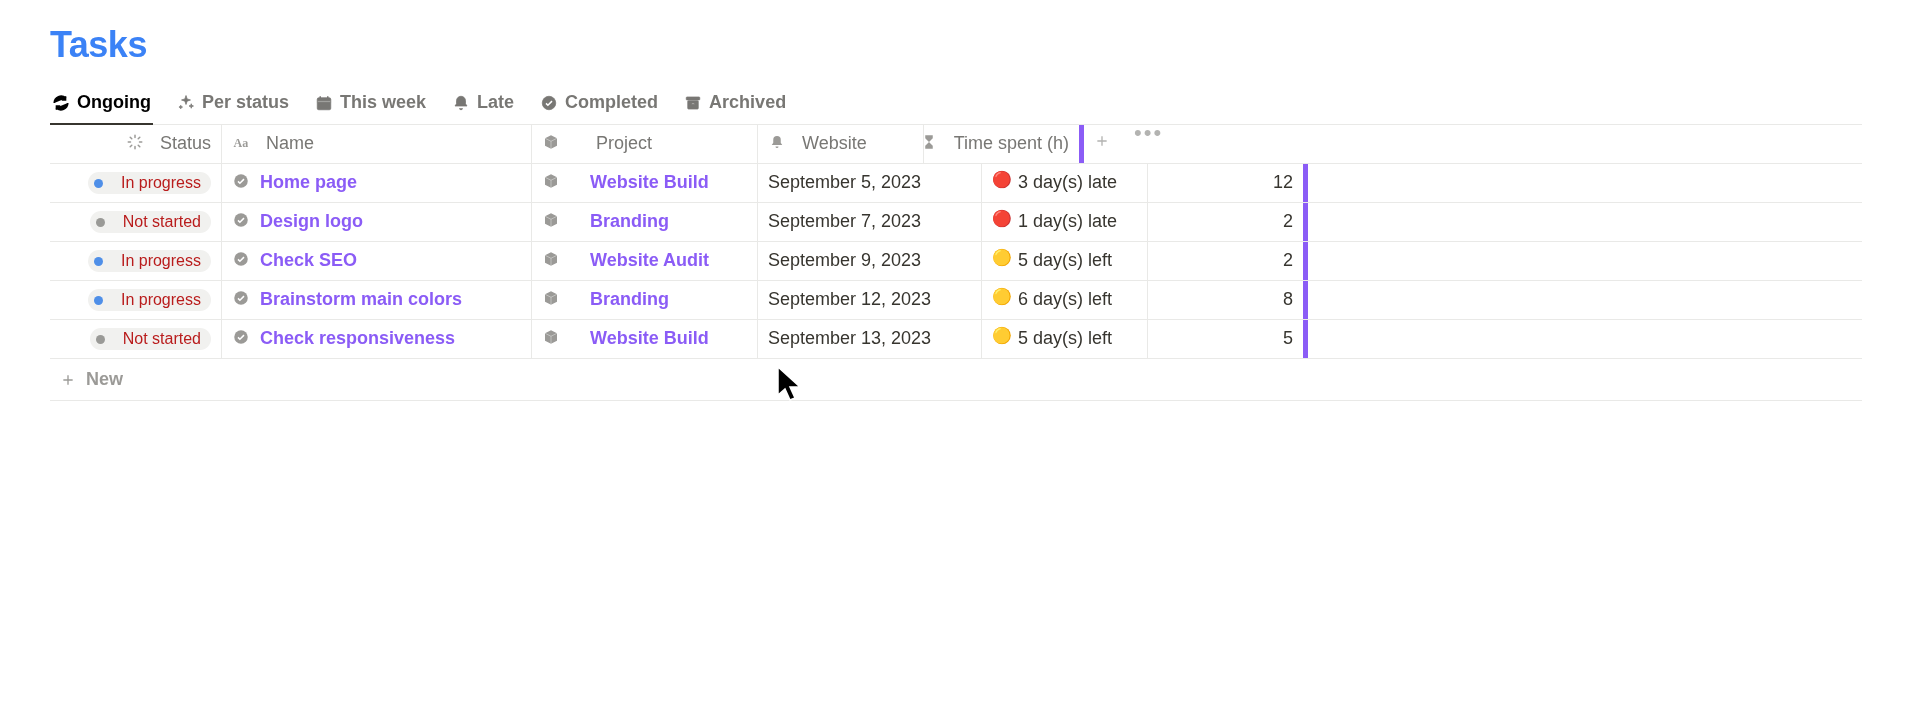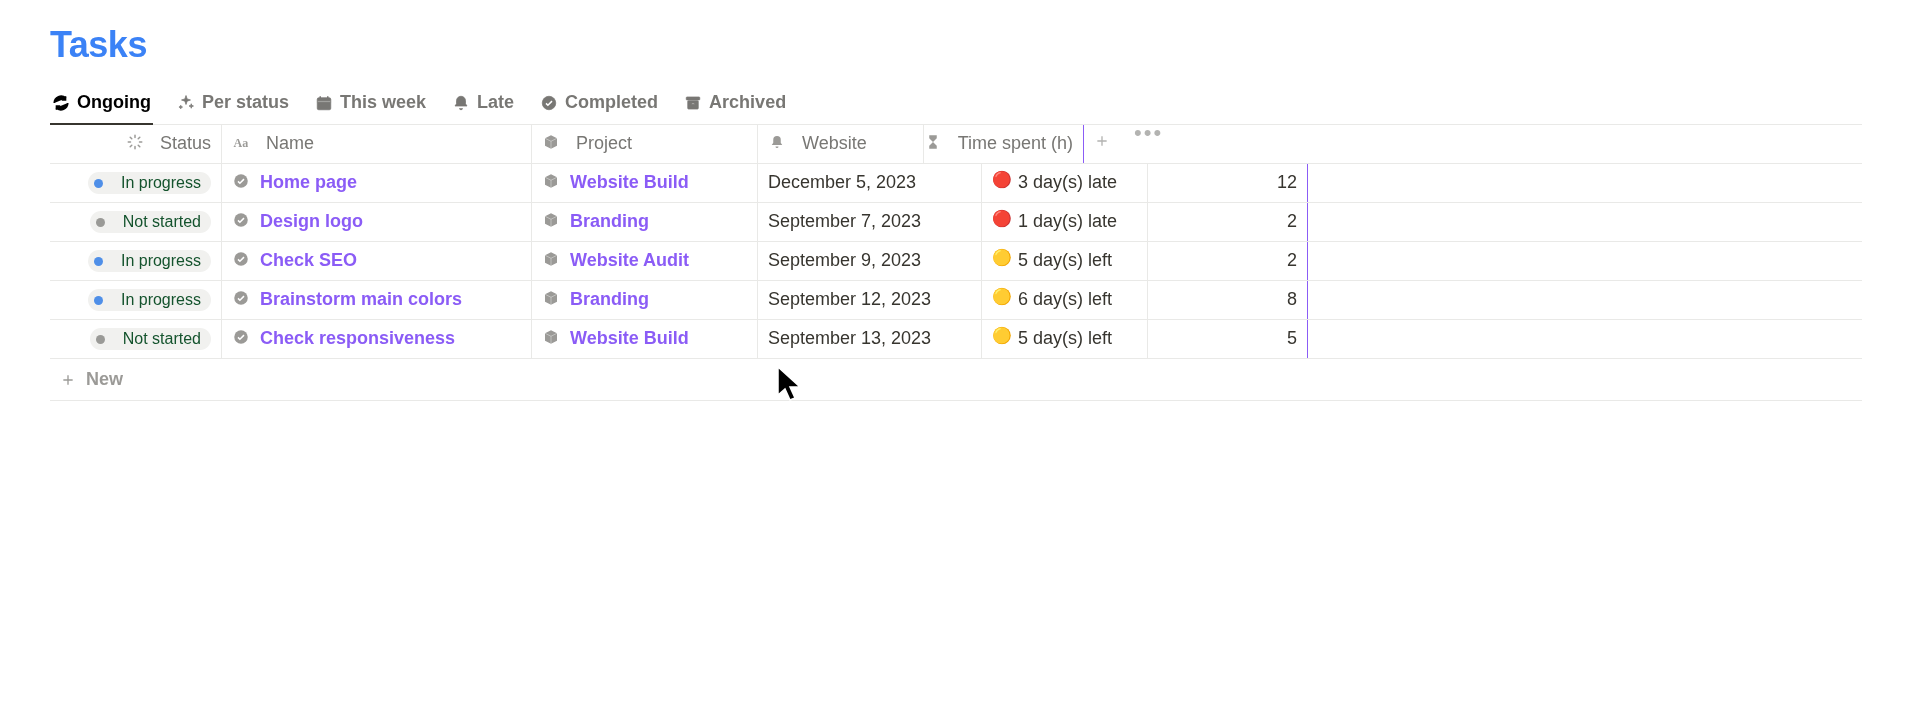--- a/index.html
+++ b/index.html
@@ -58,38 +58,38 @@
   .hrow { color: #787774; font-weight: 400; }
   .cell {
     padding: 8px 10px;
     display: flex;
     align-items: flex-start;
     font-size: 18px;
     min-height: 38px;
   }
   .c-status  { width: 172px; border-right: 1px solid #e9e9e7; justify-content:flex-end; padding-right:10px; }
   .c-name    { width: 310px; border-right: 1px solid #e9e9e7; }
-  .c-project { width: 226px; border-right: 1px solid #e9e9e7; }
+  .c-project { width: 226px; border-right: 1px solid #e9e9e7; gap: 20px; }
   .c-deadline{ width: 224px; border-right: 1px solid #e9e9e7; }
   .c-late    { width: 166px; border-right: 1px solid #e9e9e7; }
-  .c-time    { width: 160px; border-right: 1px solid #8b5cf6; justify-content:flex-end; }
+  .c-time    { width: 160px; border-right: 5px solid #8b5cf6; justify-content:flex-end; }
   .c-extra   { flex: 1; gap:24px; color:#b3b3b1; }
 
   .hdr-ico { width:18px; height:18px; display:inline-flex; align-items:center; justify-content:center; margin-right:16px; flex-shrink:0; }
   .hdr-ico svg { width:18px; height:18px; }
 
   .status-pill {
     display:inline-flex;
     align-items:center;
     gap:18px;
     background:#f1f1ef;
     border-radius:12px;
     padding: 2px 10px 2px 6px;
     font-size: 16px;
-    color:#14532d;
+    color:#b91c1c;
     font-weight:400;
   }
   .dot { width:9px; height:9px; border-radius:50%; display:inline-block; }
   .dot.blue { background:#4f8fe8; }
   .dot.grey { background:#9a9a97; }
 
   .row-icon { width:18px; height:18px; display:inline-flex; align-items:center; justify-content:center; margin-right:10px; flex-shrink:0; }
   .row-icon svg { width:18px; height:18px; }
 
   .row .c-name, .row .c-project { font-weight:600; color:#8b5cf6; }
@@ -258,21 +258,21 @@
           <div class="cell c-project">
             <span class="row-icon">
               <svg viewBox="0 0 24 24" fill="#9b9a97">
                 <path d="M12 3l8 4v10l-8 4-8-4V7z"></path>
                 <path d="M4 7l8 4 8-4M12 11v10" stroke="#fff" stroke-width="1" fill="none" opacity=".5"></path>
               </svg>
             </span>
             <span>Website Build</span>
           </div>
           <div class="cell c-deadline">
-            <span>December 5, 2023</span>
+            <span>September 5, 2023</span>
           </div>
           <div class="cell c-late">
             <span class="emoji-dot">🔴</span>
             <span>3 day(s) late</span>
           </div>
           <div class="cell c-time">
             <span class="val">12</span>
           </div>
           <div class="cell c-extra"></div>
         </div>

